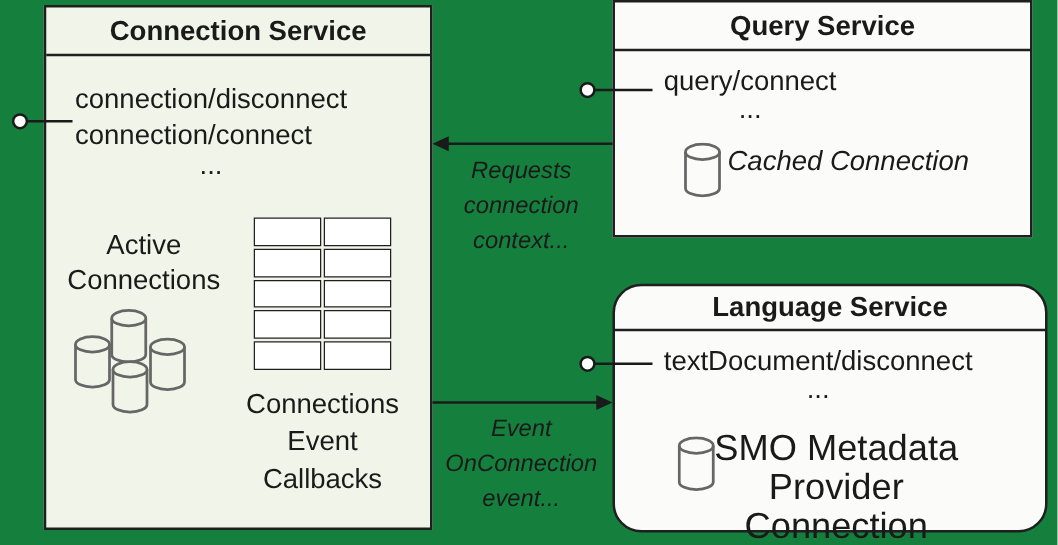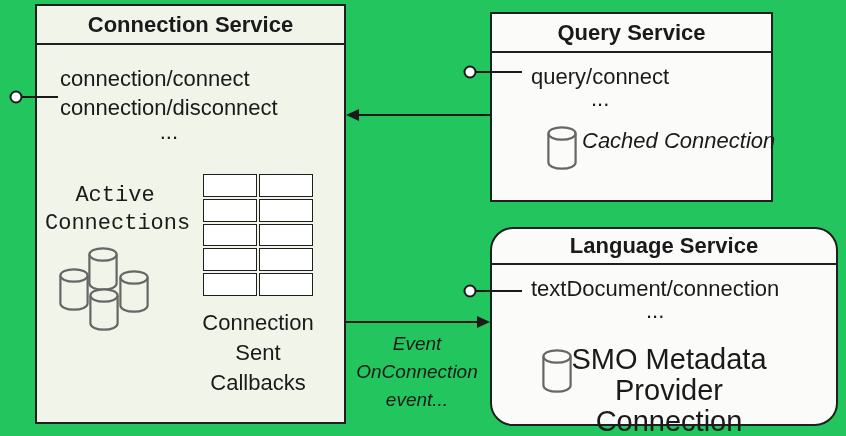--- a/index.html
+++ b/index.html
@@ -1,34 +1,34 @@
 <!DOCTYPE html>
 <html style="--connection-fill: #f1f4e8; --service-fill: #fbfbfa; --border: #1f1f1f; --cylinder-stroke: #666666; --text: #1a1a1a;"><head>
 <meta charset="utf-8">
 <style>
   html,body{margin:0;padding:0;background:#ffffff;}
   .canvas{
-    position:relative;width:846px;height:436px;background:#22c55e;
+    position:relative;width:846px;height:436px;background:#15803d;
     font-family:"Liberation Sans",sans-serif;color:var(--text,#1a1a1a);
     overflow:hidden;
   }
   .box{position:absolute;border:2px solid var(--border,#1f1f1f);box-sizing:border-box;}
   .box.connection{background:var(--connection-fill,#f1f4e8);}
   .box.service{background:var(--service-fill,#fbfbfa);}
   .box-header{
     display:flex;align-items:center;justify-content:center;
     font-weight:bold;font-size:22px;line-height:1;
     border-bottom:2px solid var(--border,#1f1f1f);box-sizing:border-box;
   }
   .abs{position:absolute;}
   .methods{font-size:22px;line-height:29px;width:max-content;}
   .methods .ellipsis{text-align:center;line-height:20px;font-size:22px;}
   .methods-sm{font-size:22px;line-height:26px;width:max-content;}
   .methods-sm .ellipsis{text-align:center;line-height:18px;font-size:22px;}
-  .center-label{font-size:22px;line-height:28px;text-align:center;font-family:Liberation Mono, monospace;}
+  .center-label{font-size:22px;line-height:28px;text-align:center;}
   .cb-label{font-size:22px;line-height:30px;text-align:center;}
   .res-row{display:flex;gap:5px;font-style:italic;}
   .res-label{font-size:22px;line-height:30px;white-space:nowrap;}
   .res-label-c{font-size:29px;line-height:31px;text-align:center;}
   .cgrid{display:grid;gap:2px;box-sizing:border-box;}
   .cgrid .cell{background:#ffffff;border:1.6px solid var(--border,#1f1f1f);box-sizing:border-box;}
   .overlay{position:absolute;left:0;top:0;width:846px;height:436px;pointer-events:none;z-index:5;}
   .conn-line{stroke:#1a1a1a;stroke-width:2;fill:none;}
   .conn-circle{fill:#ffffff;stroke:#1a1a1a;stroke-width:2;}
   .arrow-head{fill:#1a1a1a;stroke:none;}
@@ -38,22 +38,22 @@
 </style>
 </head>
 <body>
 
 <div class="canvas">
 
   <div class="box connection" style="left:35px;top:4px;width:311px;height:420px;z-index:1;">
     <div class="box-header" style="height:39px;">Connection Service</div>
 
     <div class="abs methods" style="left:23px;top:58px;">
+      <div>connection/disconnect</div>
       <div>connection/connect</div>
-      <div>connection/disconnect</div>
       <div class="ellipsis">...</div>
     </div>
 
     <div class="abs center-label" style="left:8px;top:176px;width:140px;">Active Connections</div>
 
     <svg class="abs" style="left:20px;top:240px;" width="94" height="88" viewBox="0 0 94 88">
       <g transform="translate(2,22)">
         <path class="cyl-filled" d="M1.4 7.5 L1.4 35.5 A13.6 6.2 0 0 0 28.6 35.5 L28.6 7.5"></path>
         <ellipse class="cyl-filled" cx="15" cy="7.5" rx="13.6" ry="6.2"></ellipse>
       </g>
@@ -77,55 +77,56 @@
         <div class="cell"></div>
         <div class="cell"></div>
         <div class="cell"></div>
         <div class="cell"></div>
         <div class="cell"></div>
         <div class="cell"></div>
         <div class="cell"></div>
         <div class="cell"></div>
       </div>
 
-    <div class="abs cb-label" style="left:158px;top:302px;width:126px;">Connection Sent Callbacks</div>
+    <div class="abs cb-label" style="left:158px;top:302px;width:126px;">Connections Event Callbacks</div>
   </div>
 
-  <div class="box service" style="left:490px;top:12px;width:283px;height:190px;z-index:1;">
+  <div class="box service" style="left:490px;top:0;width:336px;height:190px;z-index:1;">
     <div class="box-header" style="height:39px;">Query Service</div>
 
     <div class="abs methods-sm" style="left:39px;top:50px;">
       <div>query/connect</div>
       <div class="ellipsis">...</div>
     </div>
 
     <div class="abs res-row" style="left:55px;top:112px;">
       <svg width="30" height="44" viewBox="0 0 30 44">
         <path class="cyl" d="M1.4 7.5 L1.4 36.5 A13.6 6.2 0 0 0 28.6 36.5 L28.6 7.5"></path>
         <ellipse class="cyl" cx="15" cy="7.5" rx="13.6" ry="6.2"></ellipse>
       </svg>
       <div class="res-label">Cached Connection</div>
     </div>
   </div>
 
   <div class="box service" style="left:490px;top:227px;width:348px;height:199px;z-index:1;border-radius:23px;">
     <div class="box-header" style="height:36px;">Language Service</div>
 
     <div class="abs methods-sm" style="left:39px;top:47px;">
-      <div>textDocument/connection</div>
+      <div>textDocument/disconnect</div>
       <div class="ellipsis">...</div>
     </div>
 
     <svg class="abs" style="left:50px;top:120px;" width="30" height="44" viewBox="0 0 30 44">
       <path class="cyl" d="M1.4 7.5 L1.4 36.5 A13.6 6.2 0 0 0 28.6 36.5 L28.6 7.5"></path>
       <ellipse class="cyl" cx="15" cy="7.5" rx="13.6" ry="6.2"></ellipse>
     </svg>
     <div class="abs res-label-c" style="left:62px;top:115px;width:230px;">SMO Metadata Provider Connection</div>
   </div>
 
+  <div class="arrow-label" style="left:352px;top:123px;width:130px;">Requests connection context...</div>
   <div class="arrow-label" style="left:352px;top:330px;width:130px;">Event OnConnection event...</div>
 
   <svg class="overlay" viewBox="0 0 846 436">
 
     <g>
       <line class="conn-line" x1="22" y1="97" x2="58" y2="97"></line>
       <circle class="conn-circle" cx="16" cy="97" r="5.5"></circle>
     </g>
 
     <g>

